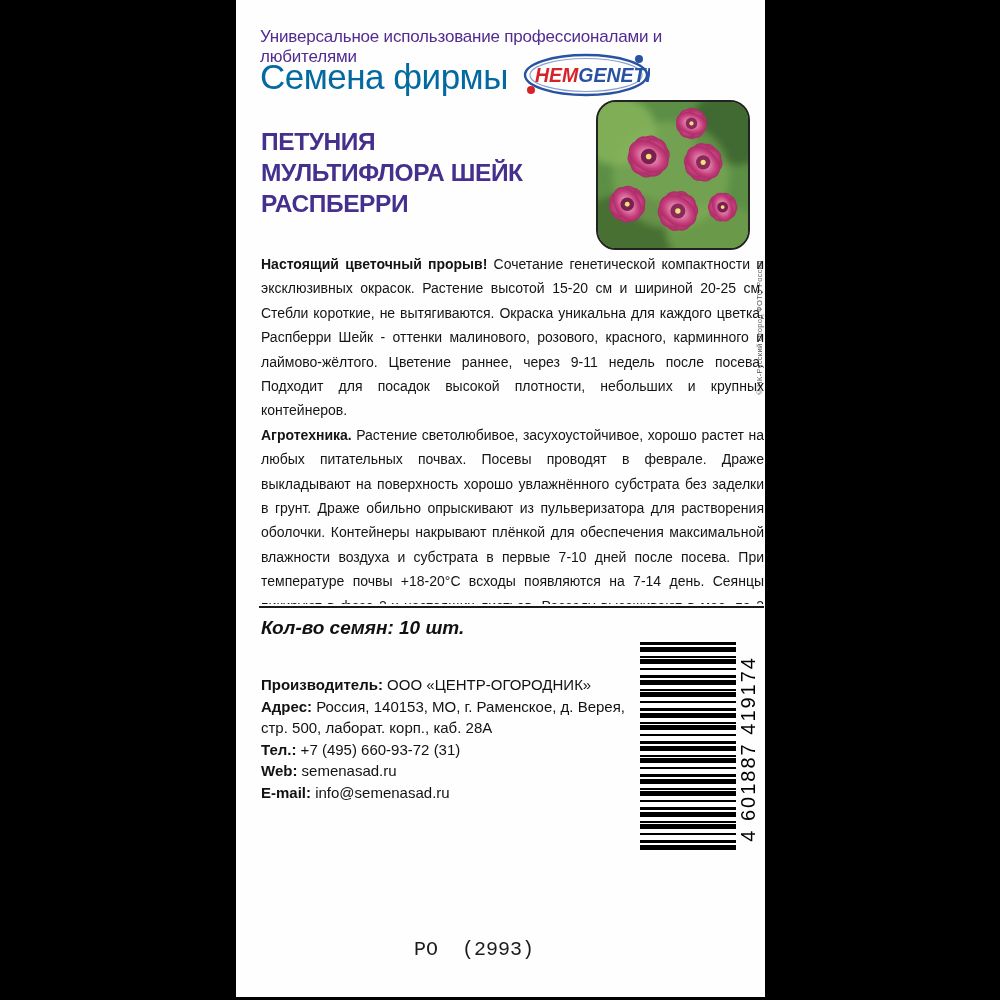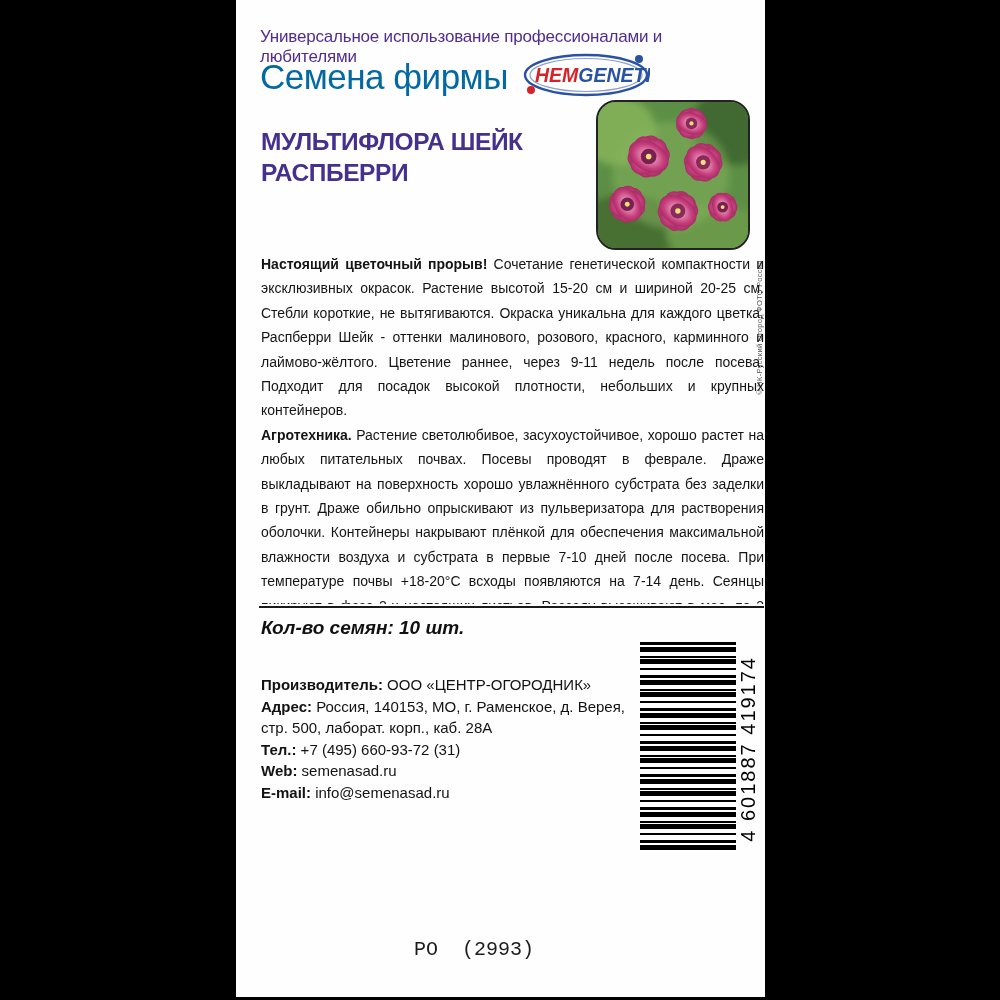--- a/index.html
+++ b/index.html
@@ -94,20 +94,21 @@
         <circle cx="9" cy="39" r="4" fill="#d6232a"></circle>
         <circle cx="117" cy="8" r="4" fill="#2a52a2"></circle>
         <text x="13" y="31" font-family="Liberation Sans, sans-serif" font-size="19.5" font-weight="bold" font-style="italic">
           <tspan fill="#d6232a">HEM</tspan><tspan fill="#2a52a2">GENETICS</tspan>
         </text>
       </svg>
     </span>
   </div>
 
   <div class="variety-title">
+    <div>ПЕТУНИЯ</div>
     <div>МУЛЬТИФЛОРА ШЕЙК</div>
     <div>РАСПБЕРРИ</div>
   </div>
 
   <div class="photo">
     <svg viewBox="0 0 154 150">
       <defs>
         <radialGradient id="petal" cx="50%" cy="50%" r="55%">
           <stop offset="0%" stop-color="#f0d985"></stop>
           <stop offset="30%" stop-color="#e38ab0"></stop>

